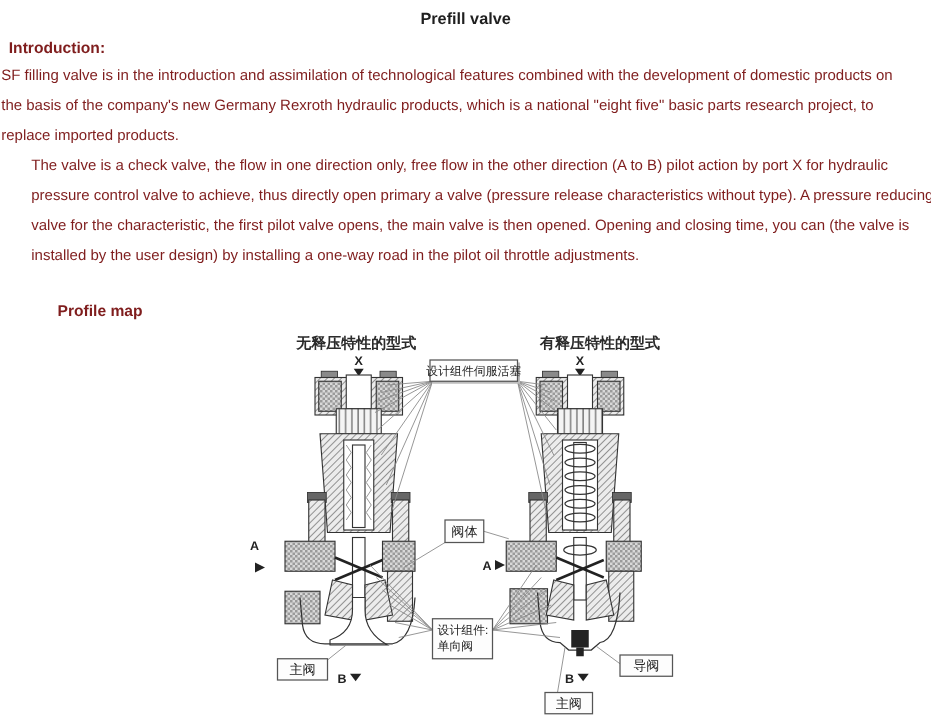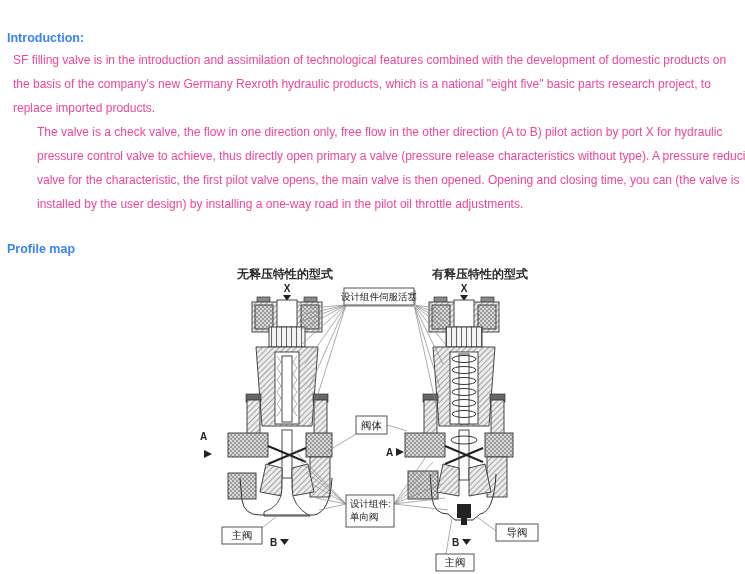--- a/index.html
+++ b/index.html
@@ -1,40 +1,41 @@
 <!DOCTYPE html>
 <html><head>
 <meta charset="utf-8">
 <style>
   html,body { margin:0; padding:0; background:#ffffff; }
   body { width:745px; height:574px; font-family:"Liberation Sans", sans-serif; color:#3c3c3c; }
   .page { position:relative; width:745px; height:574px; overflow:hidden; background:#fff; }
   .doc-title { position:absolute; top:7px; left:0; width:745px; text-align:center;
                font-size:13px; font-weight:bold; color:#1f1f1f; }
-  .heading { position:absolute; left:7px; font-size:12.5px; font-weight:bold; color:#3b82f6; }
+  .heading { position:absolute; left:7px; font-size:12.5px; font-weight:bold; color:#7f1d1d; }
   .intro-heading { top:31px; }
-  .profile-heading { top:242px; }
-  .para { position:absolute; left:13px; width:731px; font-size:12px; line-height:24px; color:#ec4899; }
+  .profile-heading { top:242px;margin-left:39px; }
+  .para { position:absolute; left:1px; width:731px; font-size:12px; line-height:24px; color:#7f1d1d; }
   .para1 { top:48px; }
   .para2 { top:120px;margin-left:24px; }
   .para3 { top:216px; }
   .diagram-wrap { position:absolute; top:264px; left:0; width:667px; height:310px; }
   svg text { font-family:"Liberation Sans", sans-serif; fill:#333; }
   .cn-title { font-size:12px; font-weight:bold; fill:#2b2b2b; }
   .port { font-size:10px; font-weight:bold; fill:#222; }
   .boxlbl { font-size:9.5px; fill:#222; }
   .lblbox { fill:#fdfdfd; stroke:#555; stroke-width:1; }
   .leader { stroke:#888; stroke-width:0.7; fill:none; }
   .outline { stroke:#333; stroke-width:0.9; }
 </style>
 </head>
 <body>
 
 <div class="page">
 
+  <div class="doc-title">Prefill valve</div>
   <div class="heading intro-heading">Introduction:</div>
   <div class="para para1">SF filling valve is in the introduction and assimilation of technological features combined with the development of domestic products on the basis of the company's new Germany Rexroth hydraulic products, which is a national "eight five" basic parts research project, to replace imported products.</div>
   <div class="para para2">The valve is a check valve, the flow in one direction only, free flow in the other direction (A to B) pilot action by port X for hydraulic pressure control valve to achieve, thus directly open primary a valve (pressure release characteristics without type). A pressure reducing valve for the characteristic, the first pilot valve opens, the main valve is then opened. Opening and closing time, you can (the valve is installed by the user design) by installing a one-way road in the pilot oil throttle adjustments.</div>
   <div class="heading profile-heading">Profile map</div>
 
   <div class="diagram-wrap">
     <svg width="745" height="310" viewBox="0 0 745 310">
       <defs>
         <pattern id="hatch" width="4" height="4" patternUnits="userSpaceOnUse" patternTransform="rotate(45)">
           <rect width="4" height="4" fill="#ececec"></rect>

